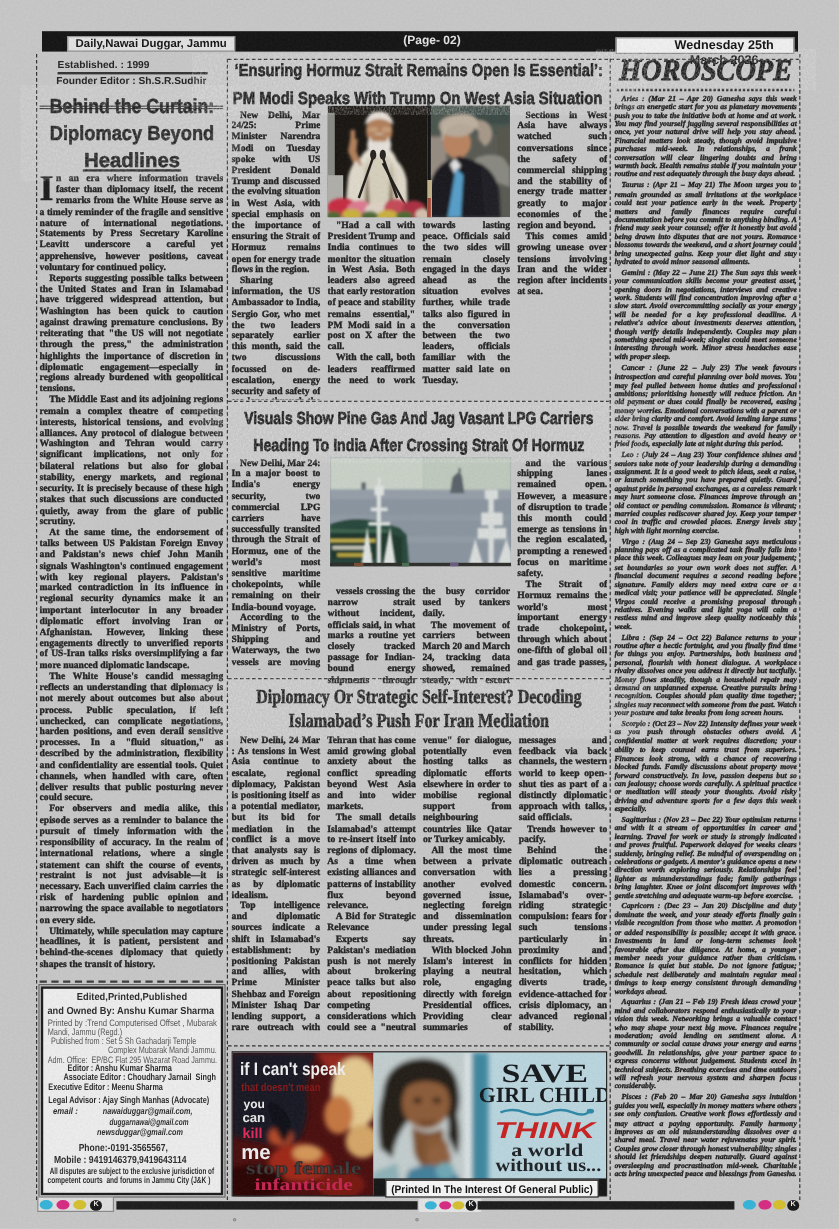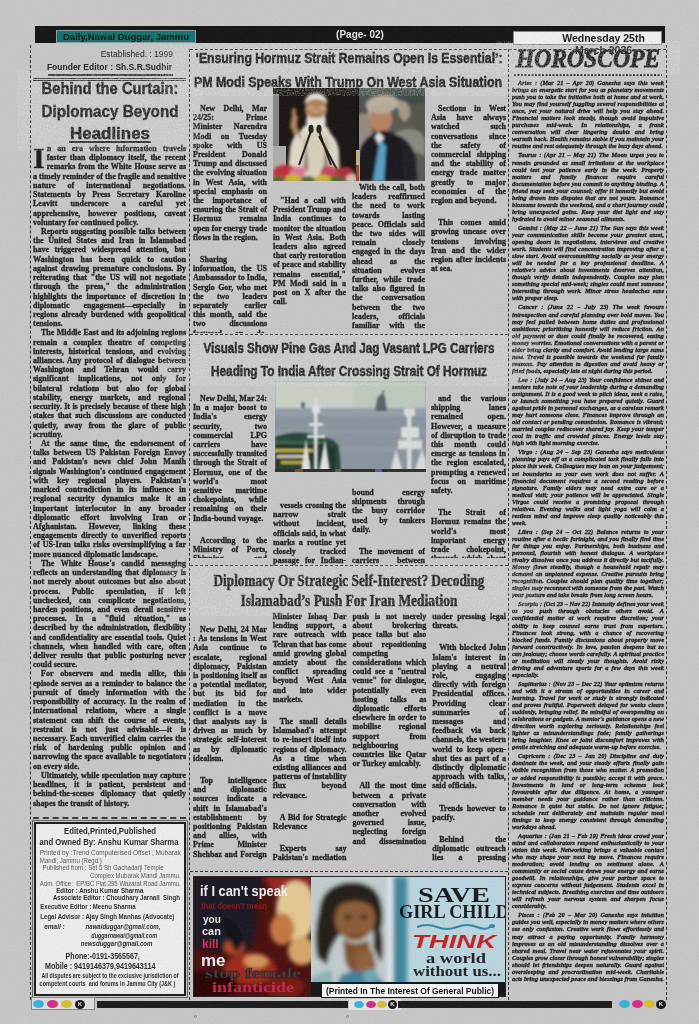--- a/index.html
+++ b/index.html
@@ -2,46 +2,46 @@
 <html><head>
 <meta charset="utf-8">
 <style>
 * { margin:0; padding:0; box-sizing:border-box; }
 html,body { width:699px; height:1024px; overflow:hidden; }
 body { background:#cacaca; font-family:"Liberation Serif", serif; position:relative; }
 .abs { position:absolute; }
 
 
 #hdrbar { left:35px; top:26px; width:630px; height:17px; background:#121212; }
-#masth { left:56px; top:30px; width:140px; height:13px; background:#0f766e; border:1px solid #999;
+#masth { left:56px; top:30px; width:140px; height:13px; background:#e5e5e5; border:1px solid #999;
   font-family:"Liberation Sans",sans-serif; font-weight:bold; font-size:9.5px; text-align:center; line-height:12px; color:#111;}
 #pageno { left:300px; top:29px; width:120px; text-align:center; color:#e8e8e8; font-family:"Liberation Sans",sans-serif; font-weight:bold; font-size:10px; }
 #datebox { left:513px; top:31px; width:149px; height:14px; background:#f4f4f4; border:1px solid #888;
   font-family:"Liberation Sans",sans-serif; font-weight:bold; font-size:10.5px; text-align:center; line-height:12px; color:#111;padding-left:32px;}
 
 .vrule { width:0px; border-left:1px dashed #2e2e2e; }
 .hrule { height:0px; border-top:1px dashed #2e2e2e; }
 
 
-#estab { left:48px; top:49px; width:125px; text-align:right; font-family:"Liberation Sans",sans-serif;
- font-weight:normal; font-size:8.5px; color:#222; border-bottom:2px solid #333; padding-bottom:15px;}
+#estab { left:48px; top:49px; width:125px; text-align:left; font-family:"Liberation Sans",sans-serif;
+ font-weight:bold; font-size:8.5px; color:#222; border-bottom:2px solid #333; padding-bottom:1px;}
 #founder { left:33px; top:62px; width:153px; text-align:center; font-family:"Liberation Sans",sans-serif;
- font-weight:bold; font-size:8.5px; color:#222; border-bottom:3px double #333; padding-bottom:6px;}
+ font-weight:bold; font-size:8.5px; color:#222; border-bottom:3px double #333; padding-bottom:16px;}
 #lbody { left:33px; top:144px; width:153px; height:664px; overflow:hidden;
  font-size:8px; line-height:9.22px; text-align:justify; color:#202020; font-weight:bold; -webkit-text-stroke:0.3px #1c1c1c; filter:blur(0.22px); }
 #lbody p { text-indent:8px; }
 #lbody .drop { float:left; font-size:30px; line-height:25px; font-weight:bold; padding:1px 2px 0 0; text-indent:0; color:#1a1a1a;}
 #lbody p.first { text-indent:0; }
 #imprint { left:34px; top:822px; width:152px; height:174px; background:#f1f1f1;
   border:2px solid #1a1a1a; outline:1px solid #666; outline-offset:1px;
   font-family:"Liberation Sans",sans-serif; color:#222; padding-top:4px; overflow:hidden;}
 
 
 .nbody { font-size:8px; line-height:9.2px; text-align:justify; color:#202020; font-weight:bold; -webkit-text-stroke:0.3px #1c1c1c; overflow:hidden; filter:blur(0.22px);}
-.nbody p { text-indent:7px;margin-top:13px; }
+.nbody p { text-indent:7px; }
 .cols2 { column-count:2; column-gap:6px; }
 #a3body { left:193px; top:612px; width:313px; height:251px; column-count:4; column-gap:6px; }
 
 
 #horobody { left:512px; top:79px; width:152px; height:906px; overflow:hidden;
  font-size:6.4px; line-height:7.05px; text-align:justify; color:#1a1a1a; font-style:italic; font-weight:bold; -webkit-text-stroke:0.28px #161616; filter:blur(0.18px);}
 #horobody p { text-indent:6px; margin-bottom:2px;}
 
 .dot { position:absolute; border-radius:50%; }
 #botbar1 { left:97px; top:1001px; width:251px; height:7px; background:#1b1b1b; }

